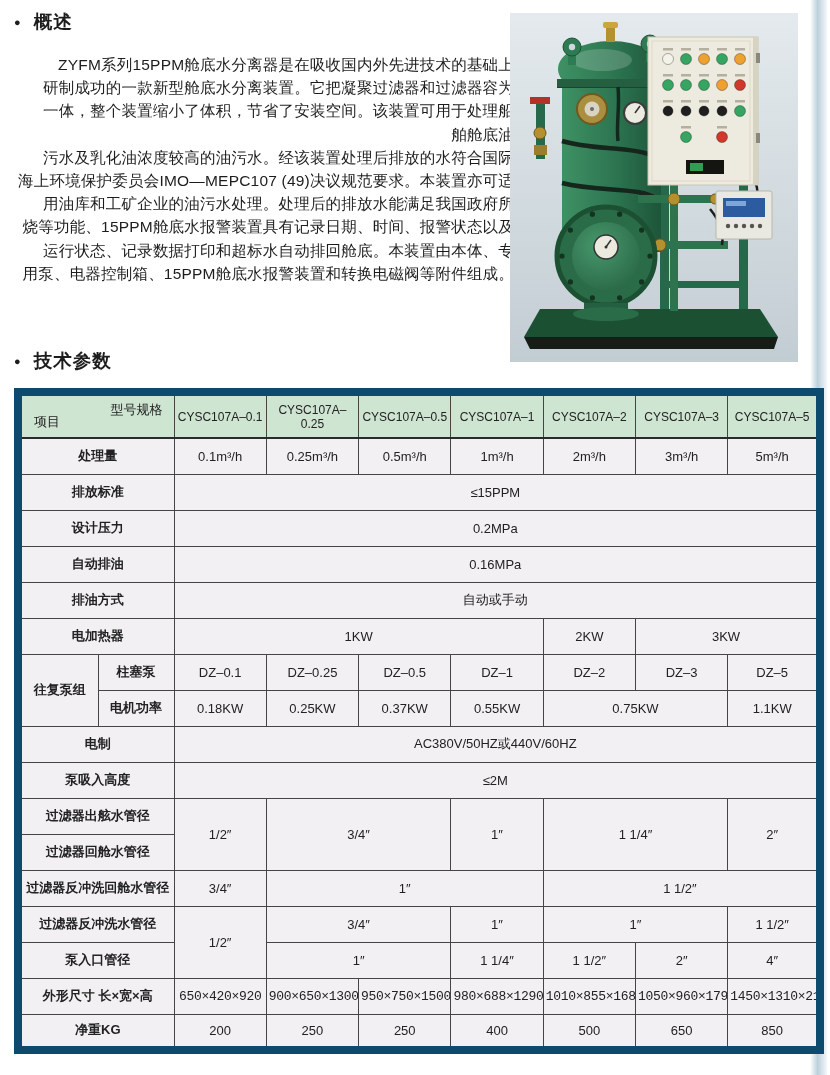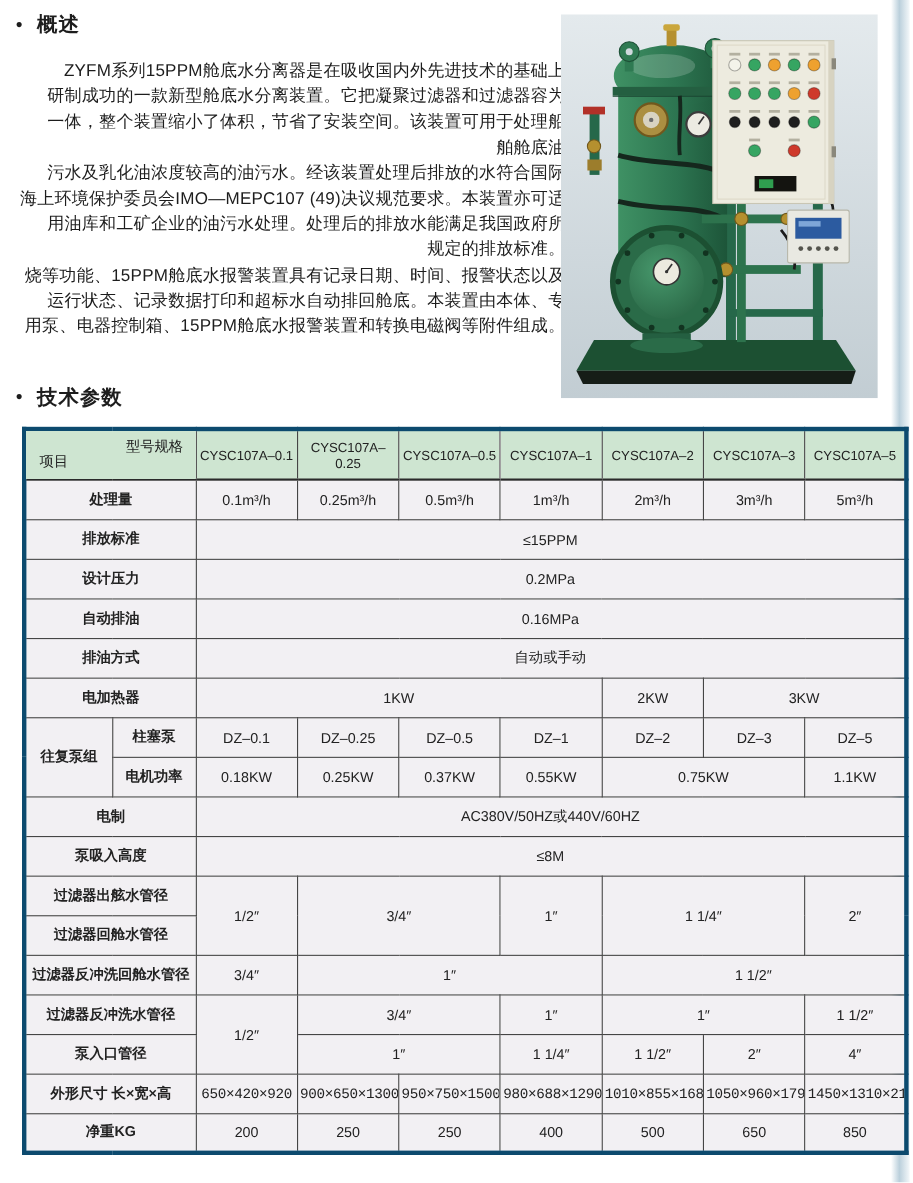--- a/index.html
+++ b/index.html
@@ -21,23 +21,23 @@
   #tech-heading { top:348px; }
   .bullet { font-size:11px; line-height:1; position:relative; top:1px; letter-spacing:0; }
   .overview-text {
     position:absolute; left:14px; top:53px; width:500px;
     font-size:15.5px; line-height:23.2px; letter-spacing:.2px; white-space:nowrap;text-align:right;
   }
   .photo-wrap { position:absolute; left:510px; top:13px; width:288px; height:349px; }
   .photo-wrap svg { display:block; width:288px; height:349px; }
 
   table.spec {
-    position:absolute; left:20px; top:388px; width:802px;
+    position:absolute; left:14px; top:388px; width:802px;
     border-collapse:collapse; table-layout:fixed;
-    border:4px solid #0c4a6e;
+    border:8px solid #0c4a6e;
   }
   table.spec td {
     border:1px solid #454545; background:#f2f0f3;
     text-align:center; vertical-align:middle;
     font-size:13px; height:36px; padding:0 2px; overflow:hidden;
     color:#222;
   }
   table.spec tr.head td {
     background:#cee5d1; height:46px; font-size:12px; border-bottom:2px solid #2a2a2a;
   }
@@ -62,21 +62,20 @@
 </div>
 
 <div class="overview-text">
   <div class="tline">　　ZYFM系列15PPM舱底水分离器是在吸收国内外先进技术的基础上</div>
   <div class="tline">研制成功的一款新型舱底水分离装置。它把凝聚过滤器和过滤器容为</div>
   <div class="tline">一体，整个装置缩小了体积，节省了安装空间。该装置可用于处理船</div>
   <div class="tline">舶舱底油</div>
   <div class="tline">污水及乳化油浓度较高的油污水。经该装置处理后排放的水符合国际</div>
   <div class="tline">海上环境保护委员会IMO—MEPC107 (49)决议规范要求。本装置亦可适</div>
   <div class="tline">用油库和工矿企业的油污水处理。处理后的排放水能满足我国政府所</div>
-  <div class="tline">规定的排放标准。</div>
   <div class="tline">烧等功能、15PPM舱底水报警装置具有记录日期、时间、报警状态以及</div>
   <div class="tline">运行状态、记录数据打印和超标水自动排回舱底。本装置由本体、专</div>
   <div class="tline">用泵、电器控制箱、15PPM舱底水报警装置和转换电磁阀等附件组成。</div>
 </div>
 
 <div class="photo-wrap">
 <svg viewBox="0 0 288 349" xmlns="http://www.w3.org/2000/svg">
   <defs>
     <linearGradient id="bgG" x1="0" y1="0" x2="0" y2="1">
       <stop offset="0" stop-color="#e4eaed"></stop>
@@ -315,21 +314,21 @@
     <td>0.55KW</td>
     <td colspan="2">0.75KW</td>
     <td>1.1KW</td>
   </tr>
   <tr>
     <td colspan="2" class="lab">电制</td>
     <td colspan="7">AC380V/50HZ或440V/60HZ</td>
   </tr>
   <tr>
     <td colspan="2" class="lab">泵吸入高度</td>
-    <td colspan="7">≤8M</td>
+    <td colspan="7">≤2M</td>
   </tr>
   <tr>
     <td colspan="2" class="lab">过滤器出舷水管径</td>
     <td rowspan="2">1/2″</td>
     <td rowspan="2" colspan="2">3/4″</td>
     <td rowspan="2">1″</td>
     <td rowspan="2" colspan="2">1 1/4″</td>
     <td rowspan="2">2″</td>
   </tr>
   <tr>

